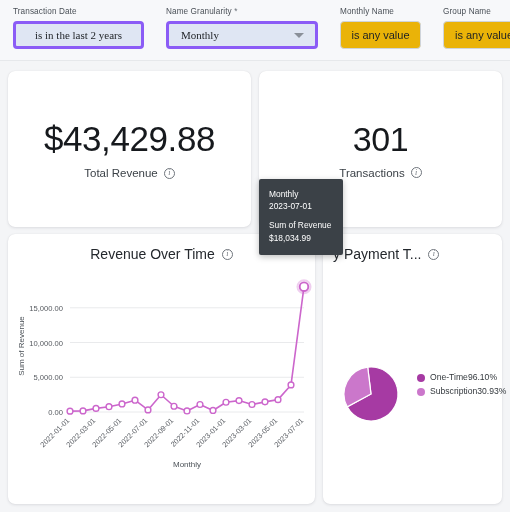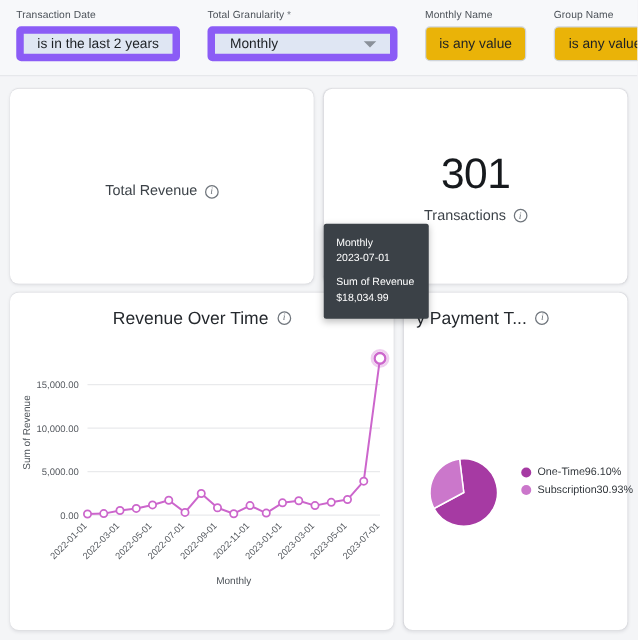--- a/index.html
+++ b/index.html
@@ -25,21 +25,21 @@
     font-size: 8.2px; color: #4a5057; letter-spacing: .1px;
     margin-bottom: 5px; white-space: nowrap;
   }
   .req { color: #6b7178; }
   .filter-control {
     height: 28px; border-radius: 4px;
     display: flex; align-items: center; justify-content: center;
     font-size: 11px; color: #1d2125; white-space: nowrap;
     padding: 0 10px;
   }
-  .ctrl-blue { background: #dfe6f3; border: 6px solid #8b5cf6; }
+  .ctrl-blue { background: #dfe6f3; border: 3px solid #8b5cf6; font-family: Liberation Serif, serif; }
   .ctrl-white { background: #eab308; border: 1px solid #cfd4da; }
   .ctrl-w1 { width: 131px; }
   .ctrl-w2 { width: 152px; justify-content: flex-start; position: relative; padding-left: 12px; }
   .ctrl-w3 { width: 81px; }
   .ctrl-w4 { width: 82px; }
   .caret {
     position: absolute; right: 11px; top: 50%; margin-top: -2px;
     width: 0; height: 0;
     border-left: 5px solid transparent; border-right: 5px solid transparent;
     border-top: 5px solid #8a9099;
@@ -124,41 +124,42 @@
 <div class="app">
 
   <div class="filterbar">
 
     <div class="filter">
       <div class="filter-label"><span>Transaction Date</span></div>
       <div class="filter-control ctrl-blue ctrl-w1">is in the last 2 years</div>
     </div>
 
     <div class="filter">
-      <div class="filter-label"><span>Total Granularity</span> <span class="req">*</span></div>
+      <div class="filter-label"><span>Name Granularity</span> <span class="req">*</span></div>
       <div class="filter-control ctrl-blue ctrl-w2">
         <span>Monthly</span>
         <span class="caret"></span>
       </div>
     </div>
 
     <div class="filter">
       <div class="filter-label"><span>Monthly Name</span></div>
       <div class="filter-control ctrl-white ctrl-w3">is any value</div>
     </div>
 
     <div class="filter">
       <div class="filter-label"><span>Group Name</span></div>
       <div class="filter-control ctrl-white ctrl-w4">is any value</div>
     </div>
 
   </div>
 
   <div class="card" id="card-revenue">
     <div class="kpi-wrap">
+      <div class="kpi-value">$43,429.88</div>
       <div class="kpi-label-row">
         <span>Total Revenue</span>
         <span class="info-icon">i</span>
       </div>
     </div>
   </div>
 
   <div class="card" id="card-trans">
     <div class="kpi-wrap">
       <div class="kpi-value">301</div>

